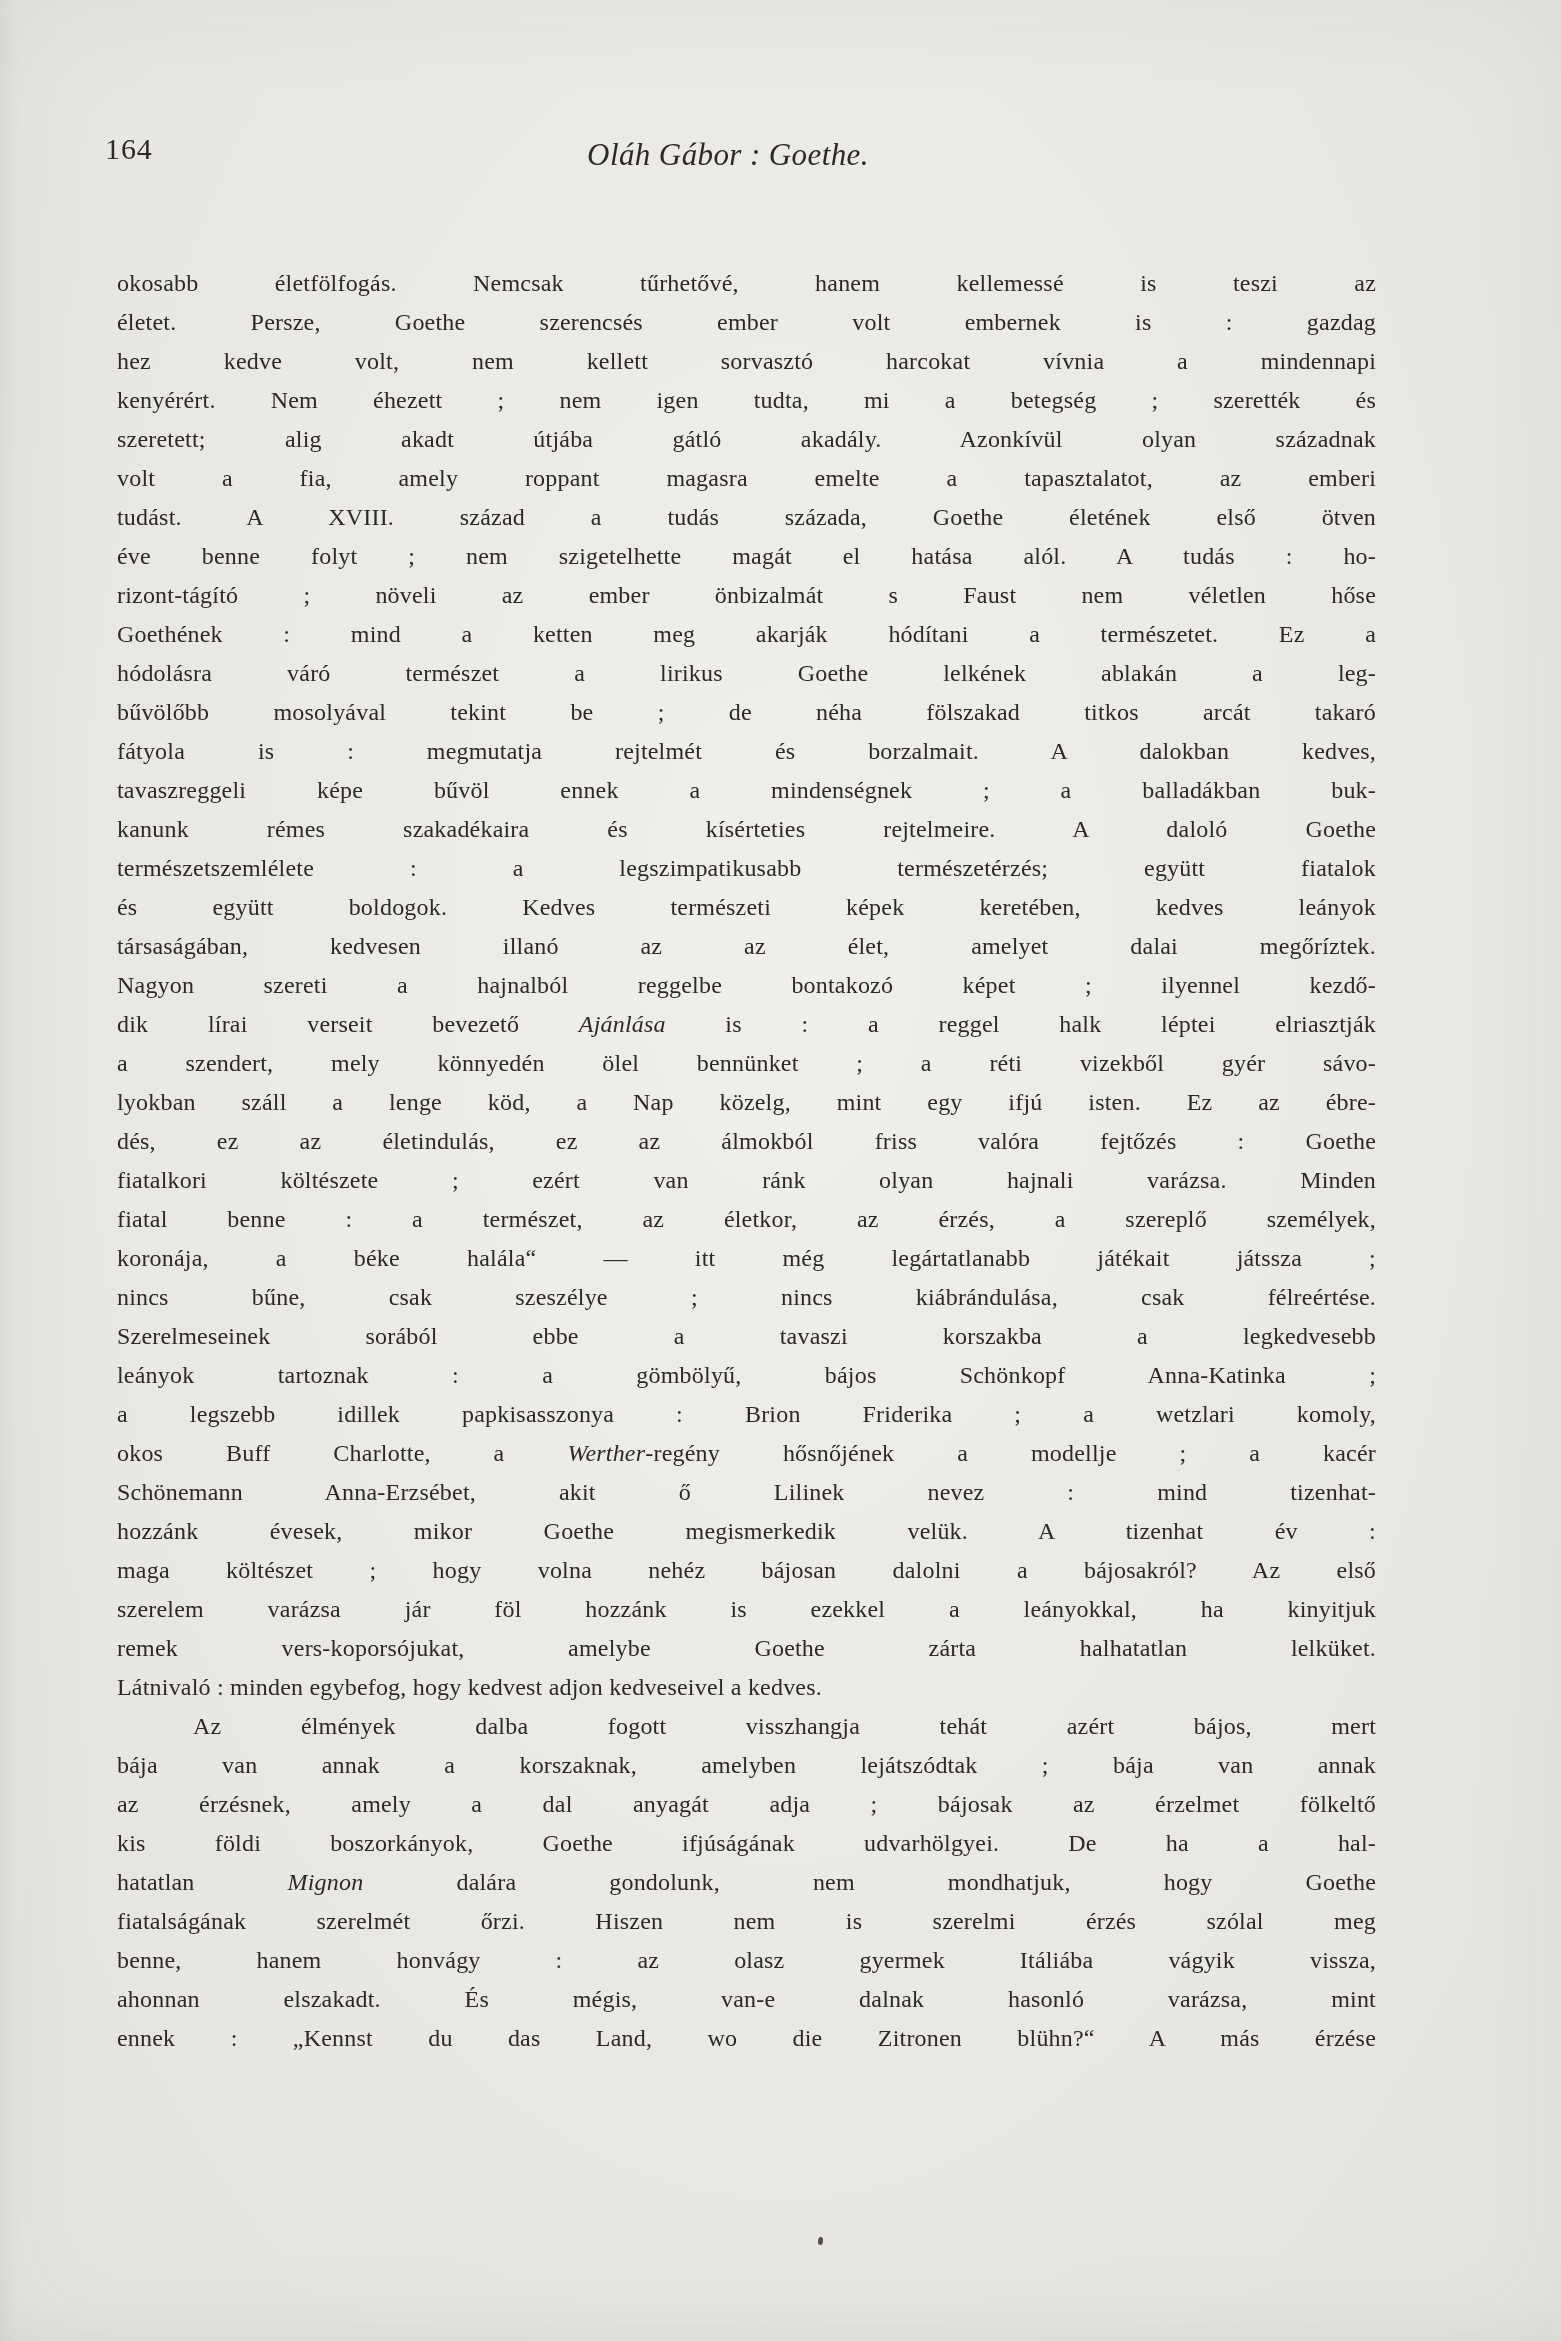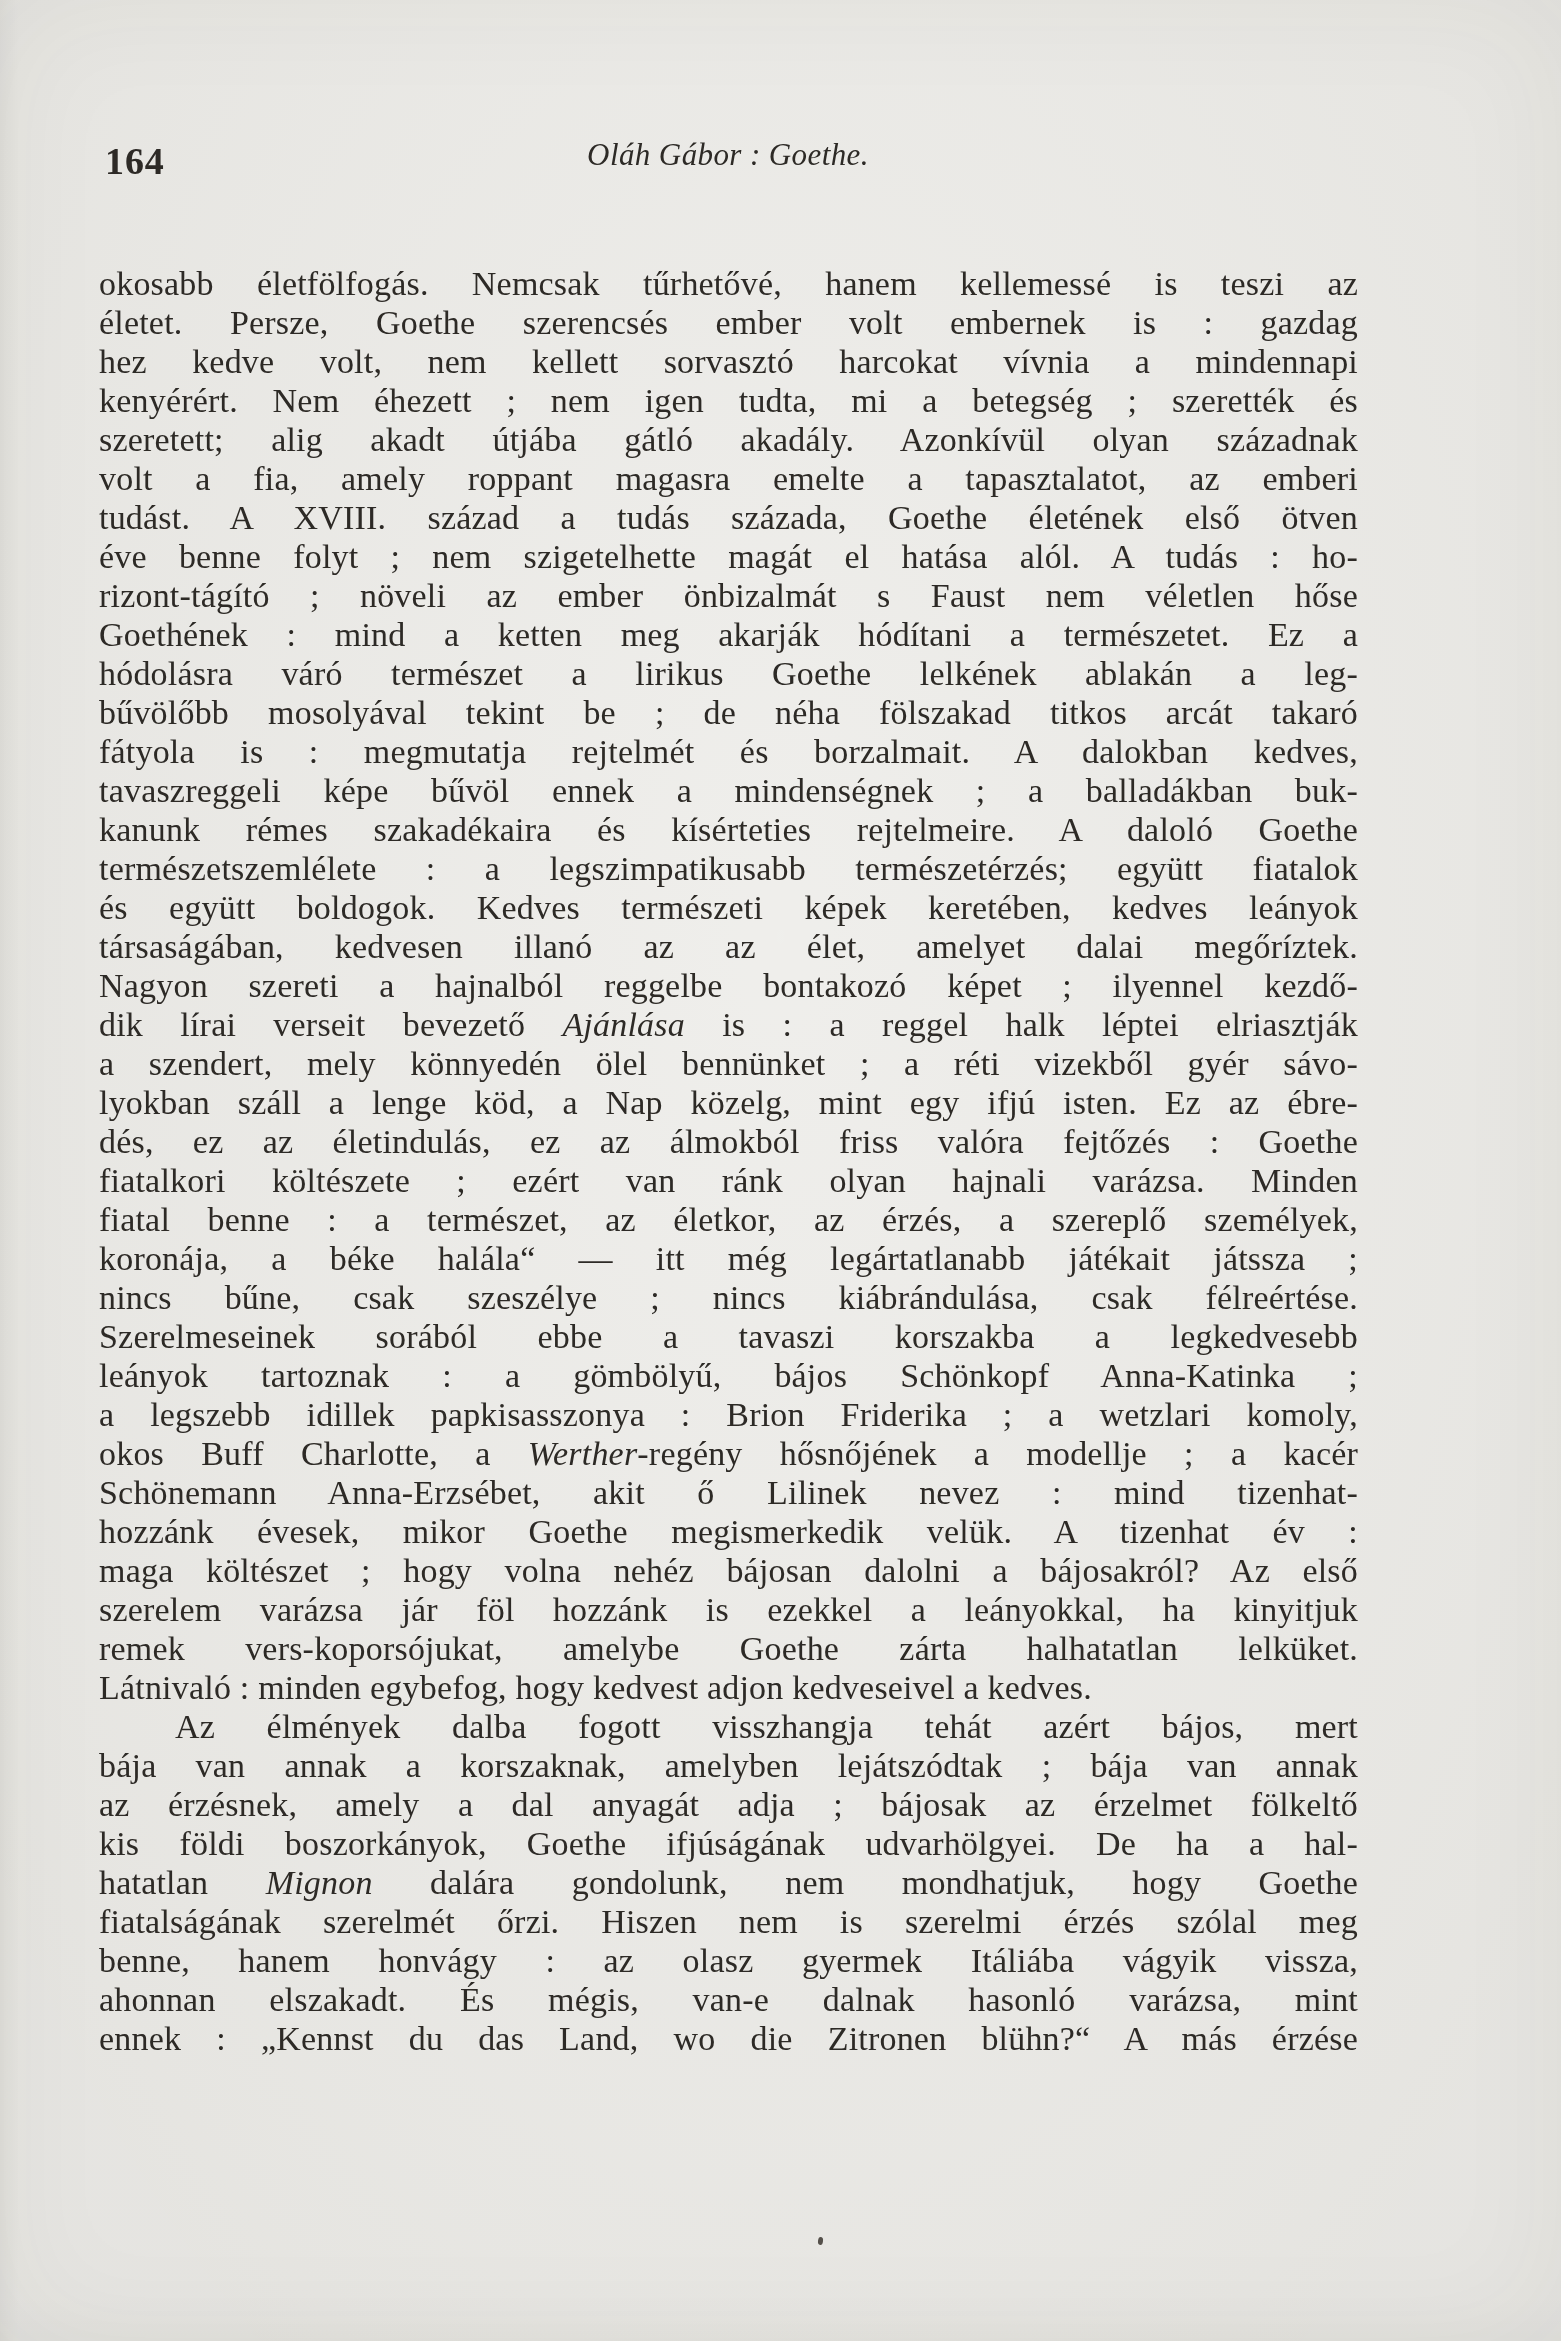--- a/index.html
+++ b/index.html
@@ -15,39 +15,38 @@
     background-image:
       radial-gradient(ellipse at 50% 40%, rgba(255,255,255,0.25), rgba(0,0,0,0.02) 85%),
       linear-gradient(90deg, rgba(0,0,0,0.035), rgba(0,0,0,0) 1.2%),
       linear-gradient(0deg, rgba(0,0,0,0.02), rgba(0,0,0,0) 2%);
     box-shadow: inset 0 0 121px rgba(60,55,45,0.05);
     overflow: hidden;
     color: #2d2a26;
   }
   .page-number {
     position: absolute;
-    left: 105px; top: 139px;
-    font-size: 38px;
+    left: 105px; top: 132px;
+    font-size: 30px;
     letter-spacing: 0.9px;
-    font-weight: bold;
   }
   .running-header {
     position: absolute;
     left: 728px; top: 137px;
     transform: translateX(-50%);
     font-style: italic;
     font-size: 31px;
     letter-spacing: 0.4px;
     white-space: nowrap;
   }
   .body-text {
     position: absolute;
-    left: 99px; top: 264px;
+    left: 117px; top: 264px;
     width: 1259px;
-    font-size: 34px;
+    font-size: 24px;
     line-height: 39px;
     letter-spacing: 0.2px;
   }
   .line {
     text-align: justify;
     text-align-last: justify;
     white-space: normal;
   }
   .line.endline { text-align-last: left; }
   .line.indent  { text-indent: 76px; }

